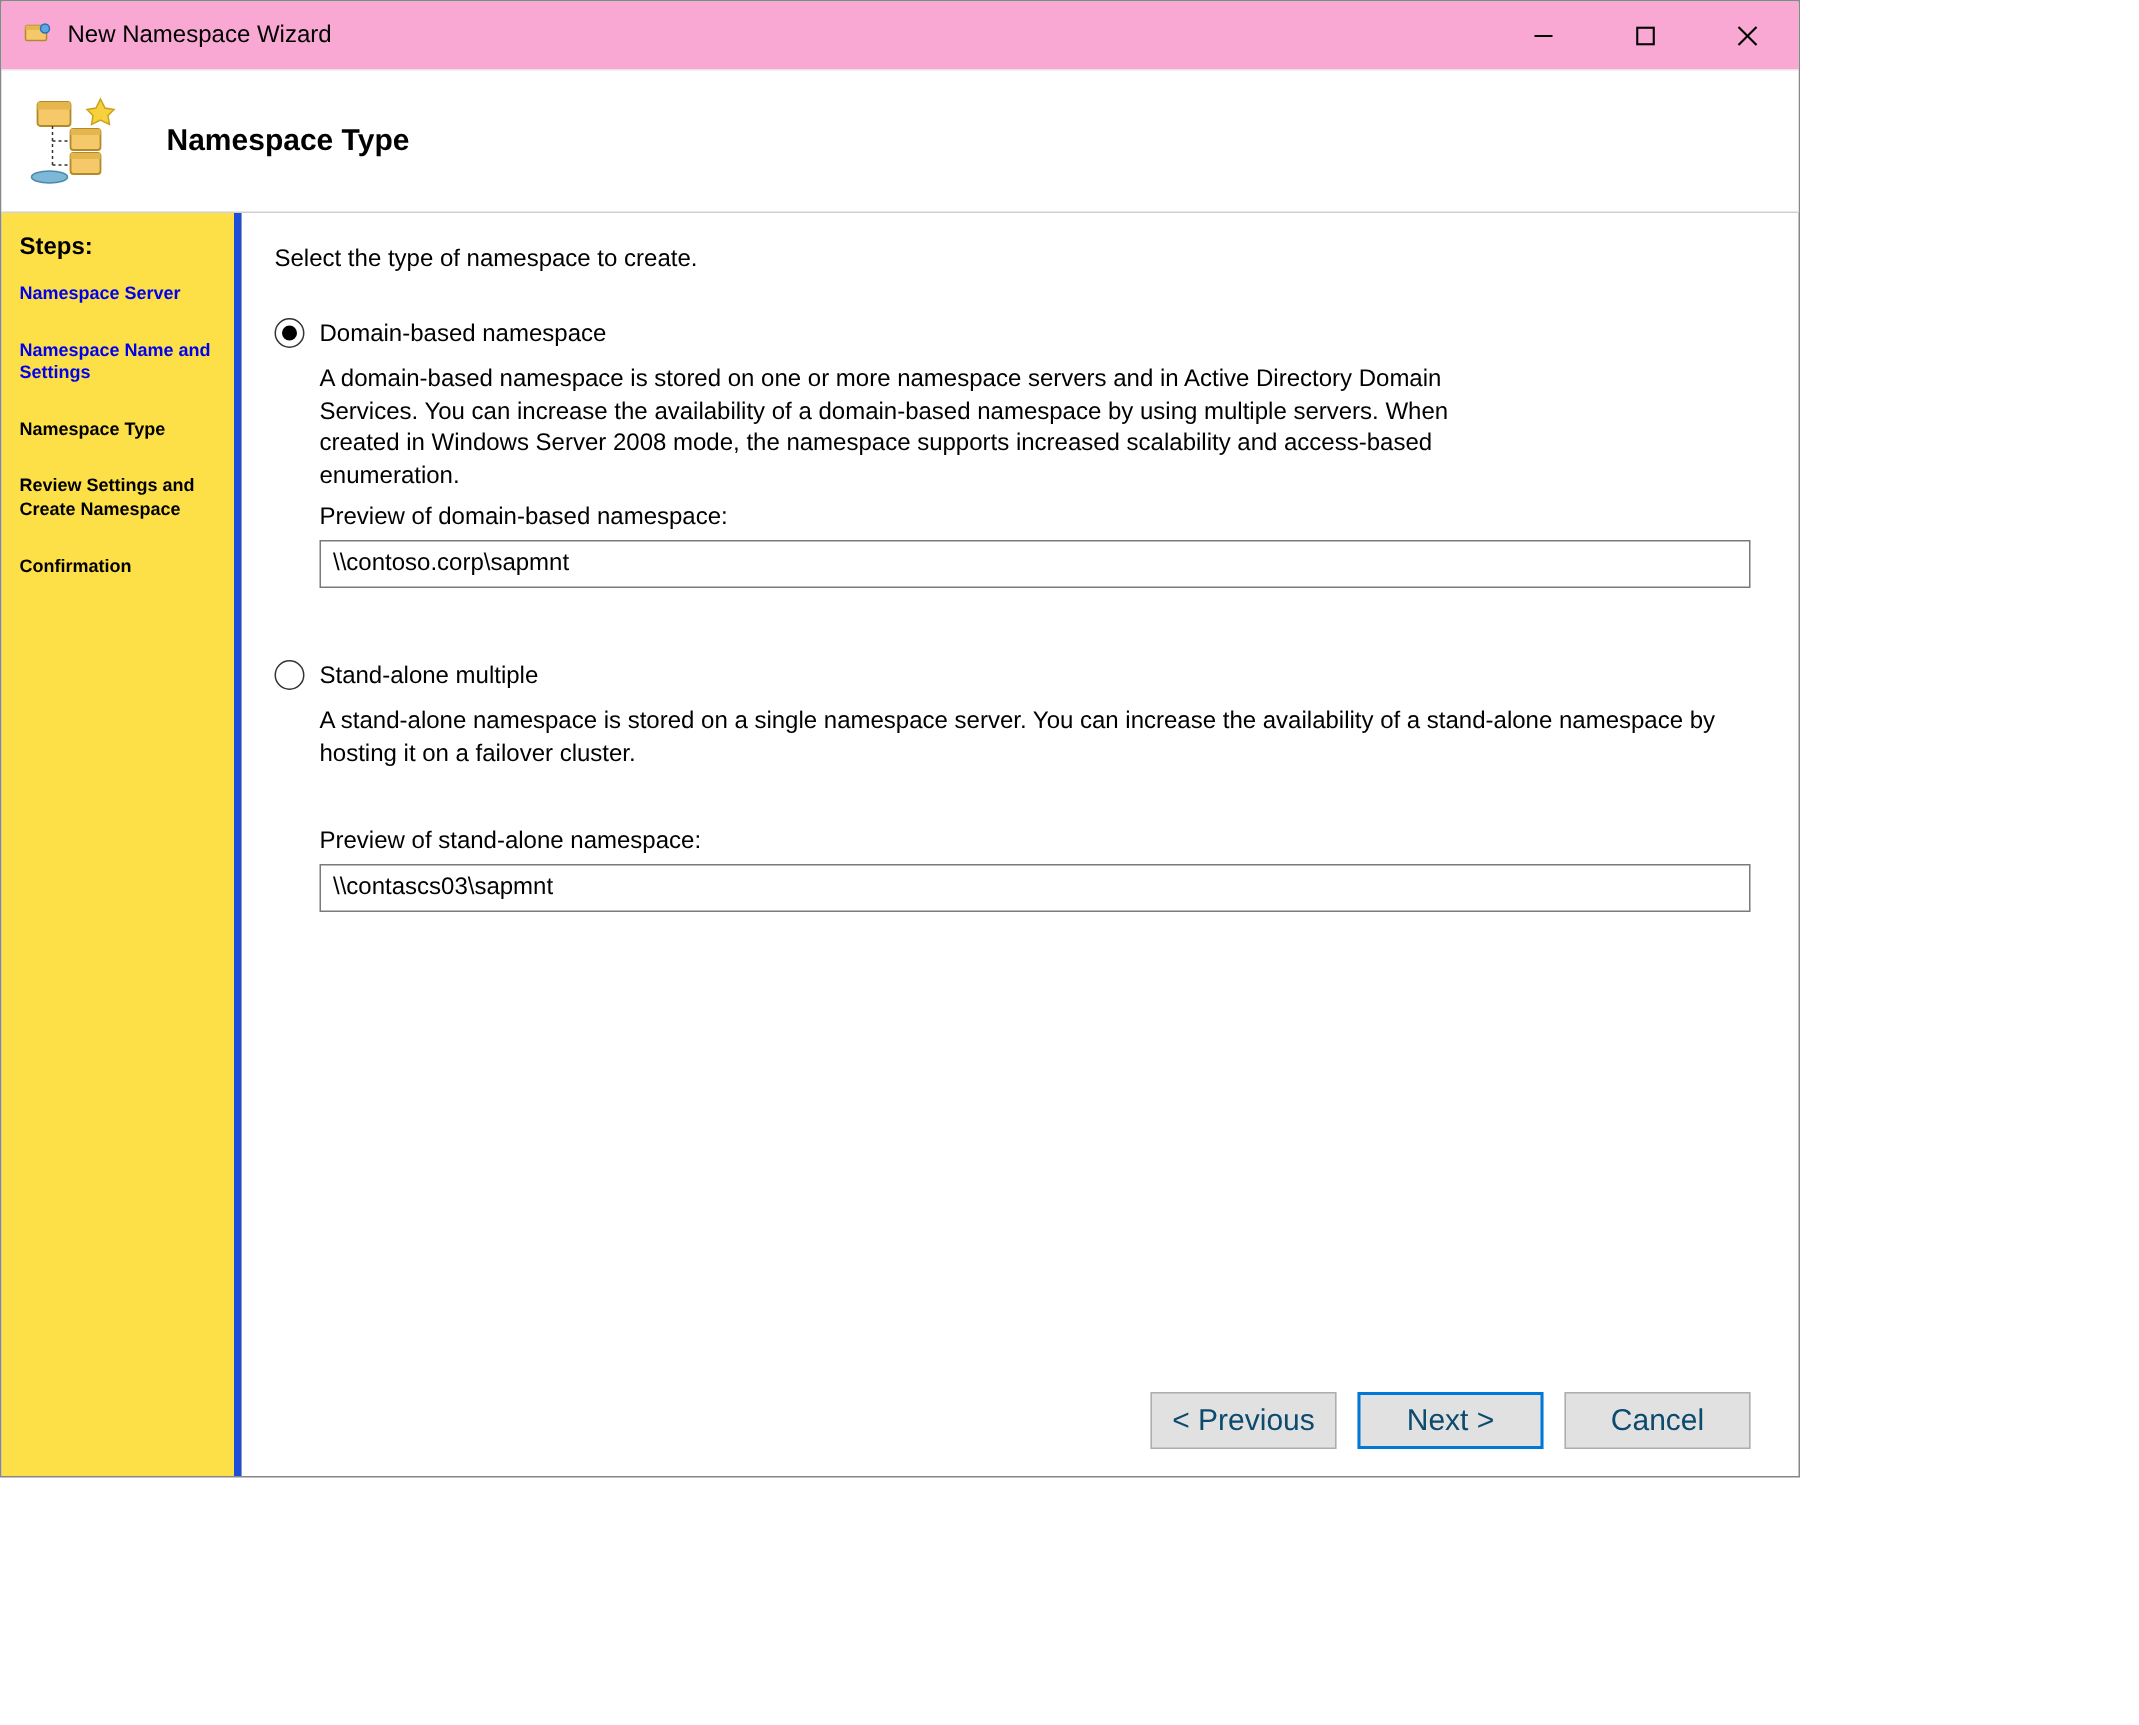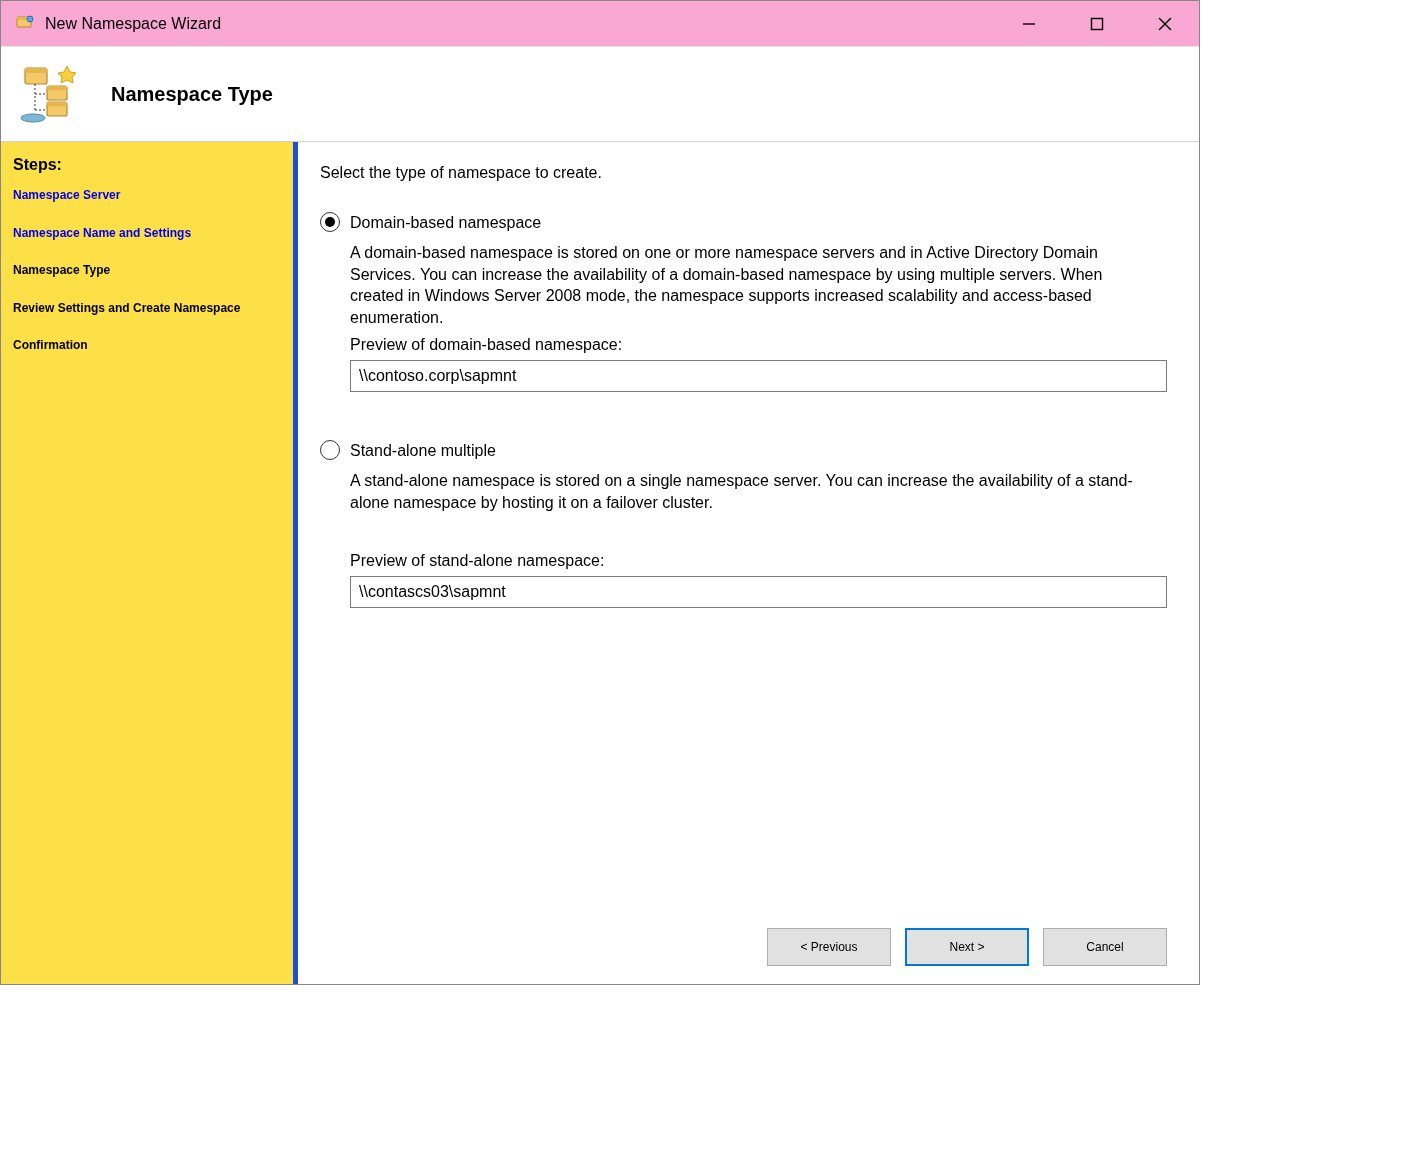--- a/index.html
+++ b/index.html
@@ -186,21 +186,21 @@
       cursor: pointer;
     }
     .preview-label {
       margin-left: 30px;
       font-size: 16px;
       color: #000;
       margin-bottom: 6px;
     }
     .preview-box {
       margin-left: 30px;
-      width: 817px;
+      width: 954px;
       height: 32px;
       border: 1px solid #7a7a7a;
       background: #fff;
       padding: 4px 8px;
       font-size: 16px;
       color: #000;
       display: flex;
       align-items: center;
     }
     .section1 { margin-bottom: 48px; }
@@ -211,22 +211,22 @@
       bottom: 18px;
       right: 32px;
       display: flex;
       gap: 14px;
     }
     .btn {
       width: 124px;
       height: 38px;
       border: 1px solid #adadad;
       background: #e1e1e1;
-      font-size: 12px;
-      color: #000000;
+      font-size: 20px;
+      color: #0c4a6e;
       cursor: pointer;
       display: flex;
       align-items: center;
       justify-content: center;
     }
     .btn.primary {
       border: 2px solid #0078d7;
     }
   </style>
 </head>

